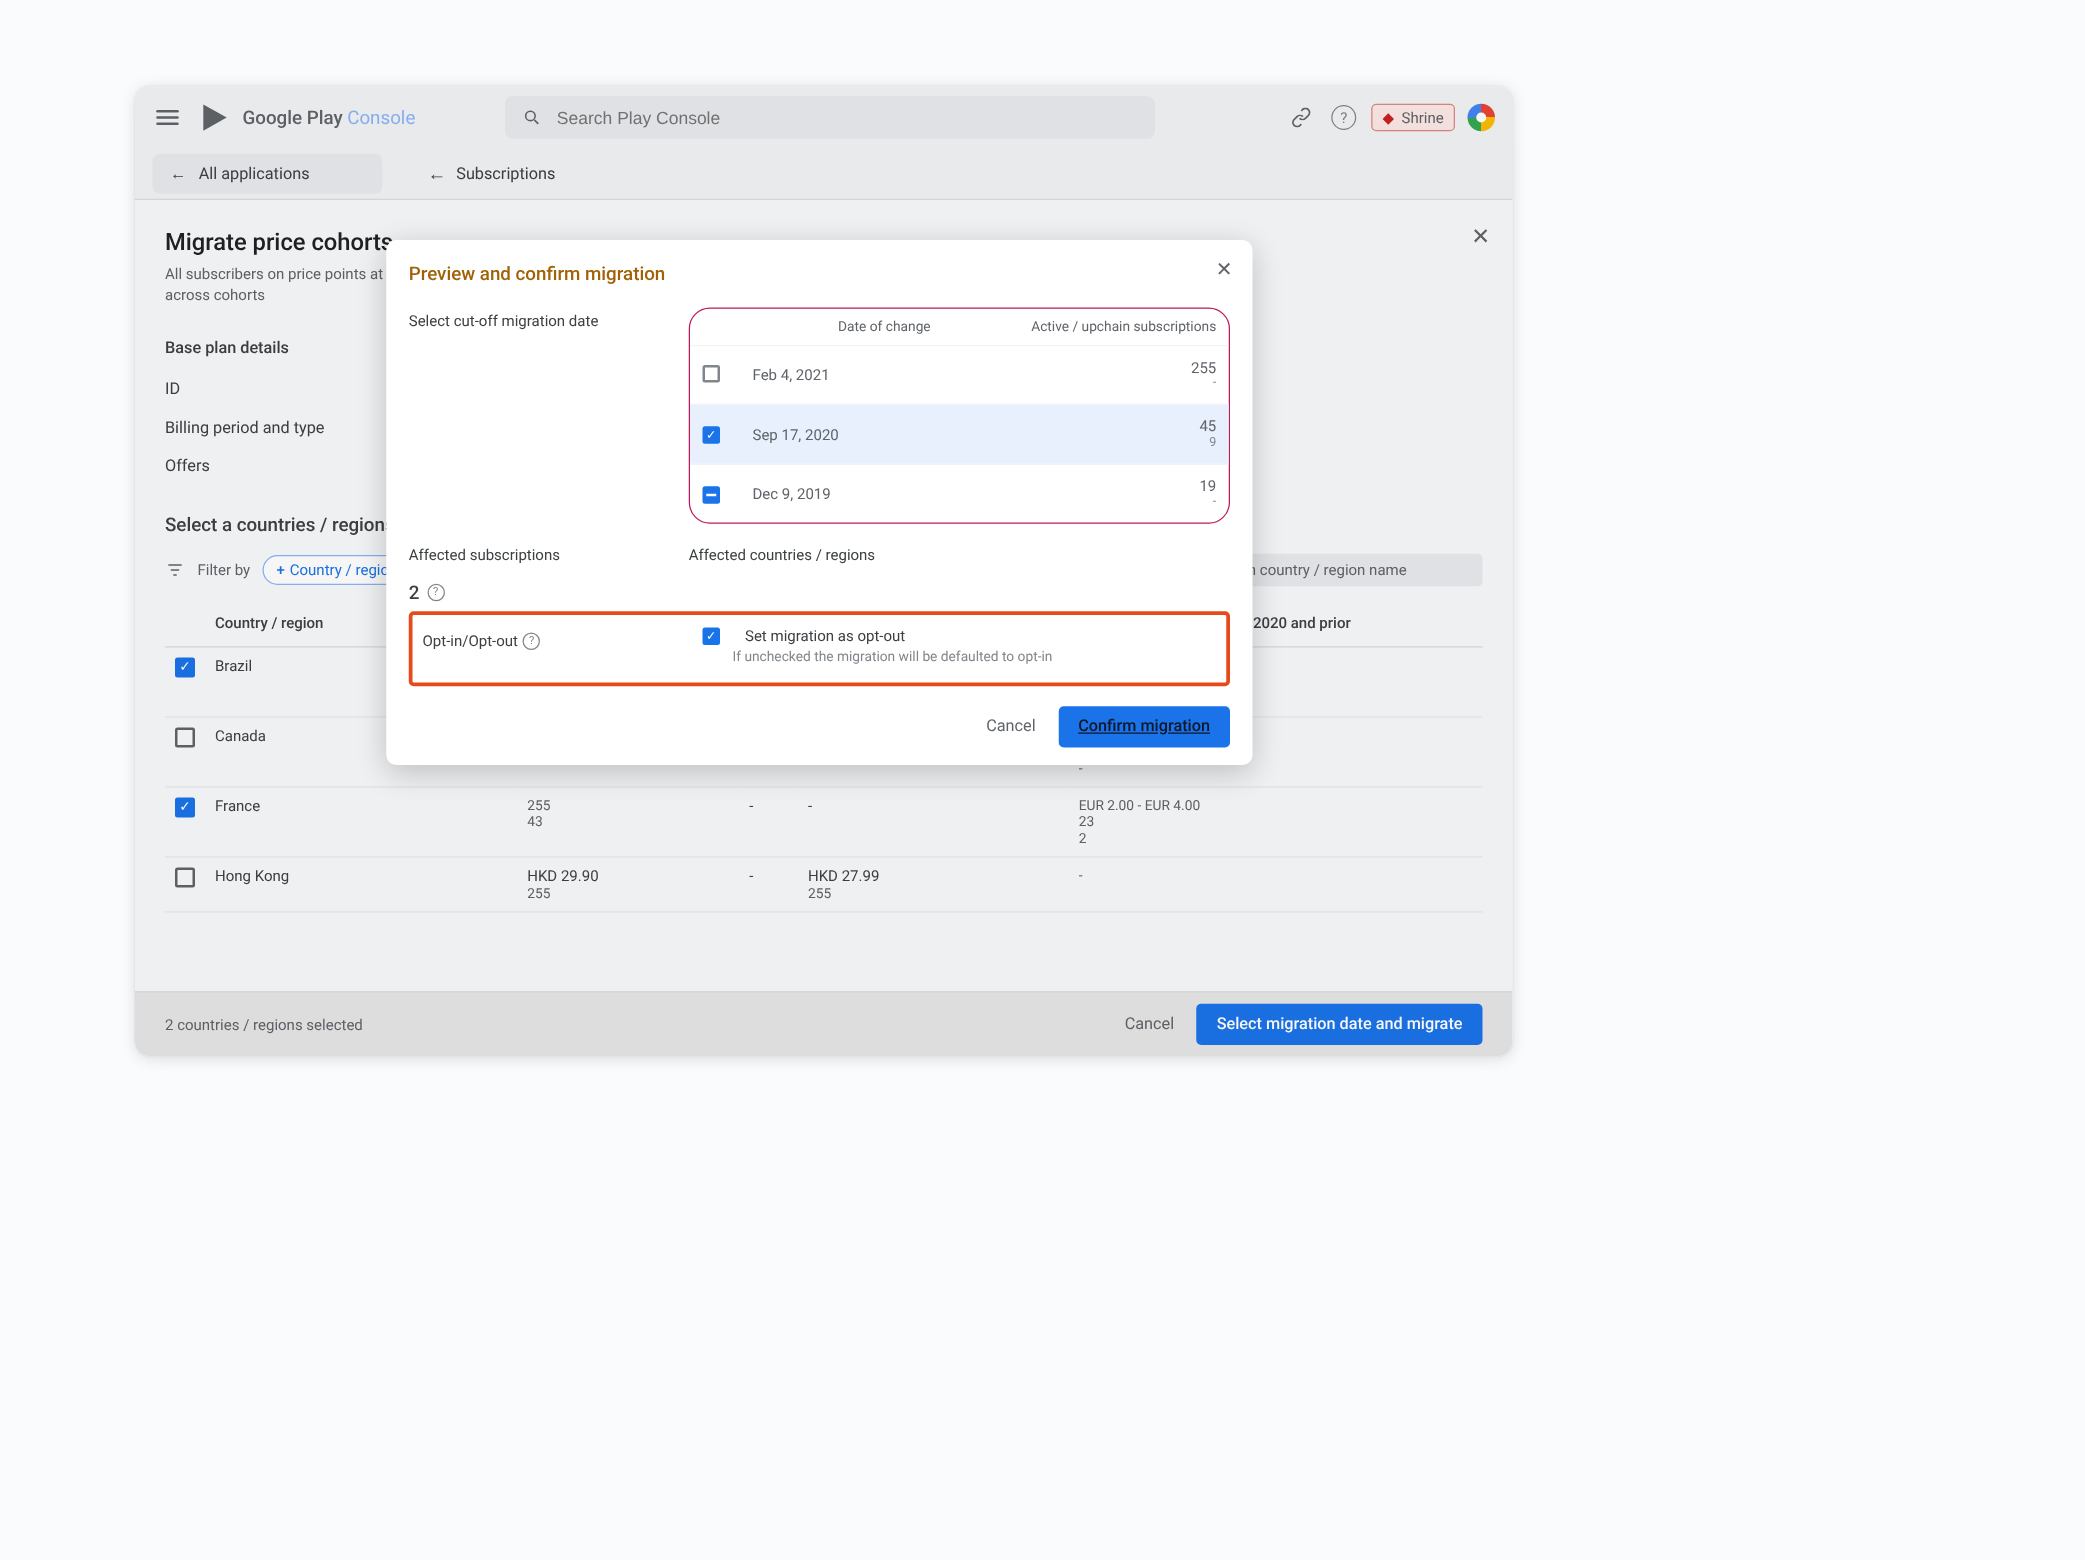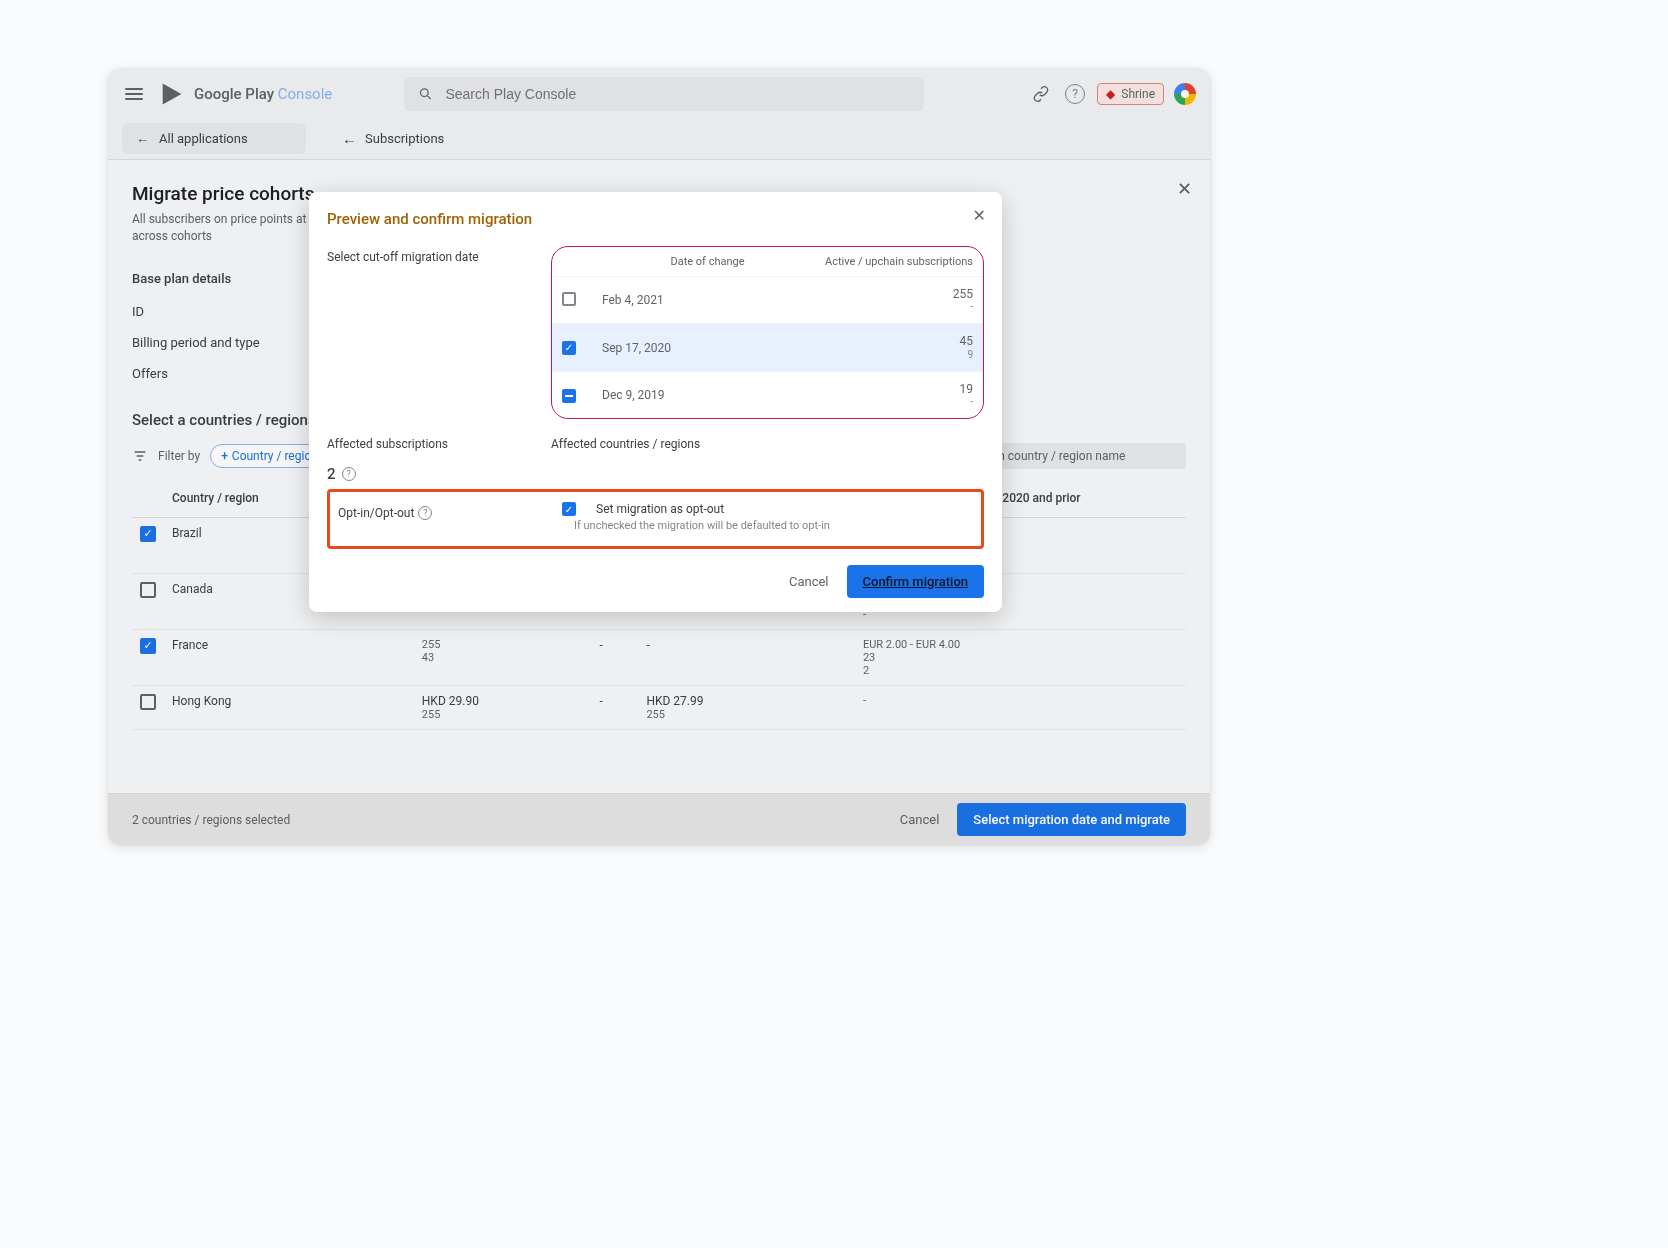--- a/index.html
+++ b/index.html
@@ -350,21 +350,21 @@
     <div class="dgrid" style="grid-template-columns:210px 1fr;">
       <div class="label">
         <span>Opt-in/Opt-out</span>
         <span class="helpcircle">?</span>
       </div>
       <div>
         <div style="display:flex;align-items:center;gap:20px;">
           <span class="check"></span>
           <span style="color:#3c4043;">Set migration as opt-out</span>
         </div>
-        <div class="note" style="margin-left:12px;margin-top:2px;">If unchecked the migration will be defaulted to opt-in</div>
+        <div class="note" style="margin-left:24px;margin-top:2px;">If unchecked the migration will be defaulted to opt-in</div>
       </div>
     </div>
   </div>
 
   <div class="dialog-footer">
     <span class="cancel">Cancel</span>
     <span class="confirm">Confirm migration</span>
   </div>
 </div>
 

